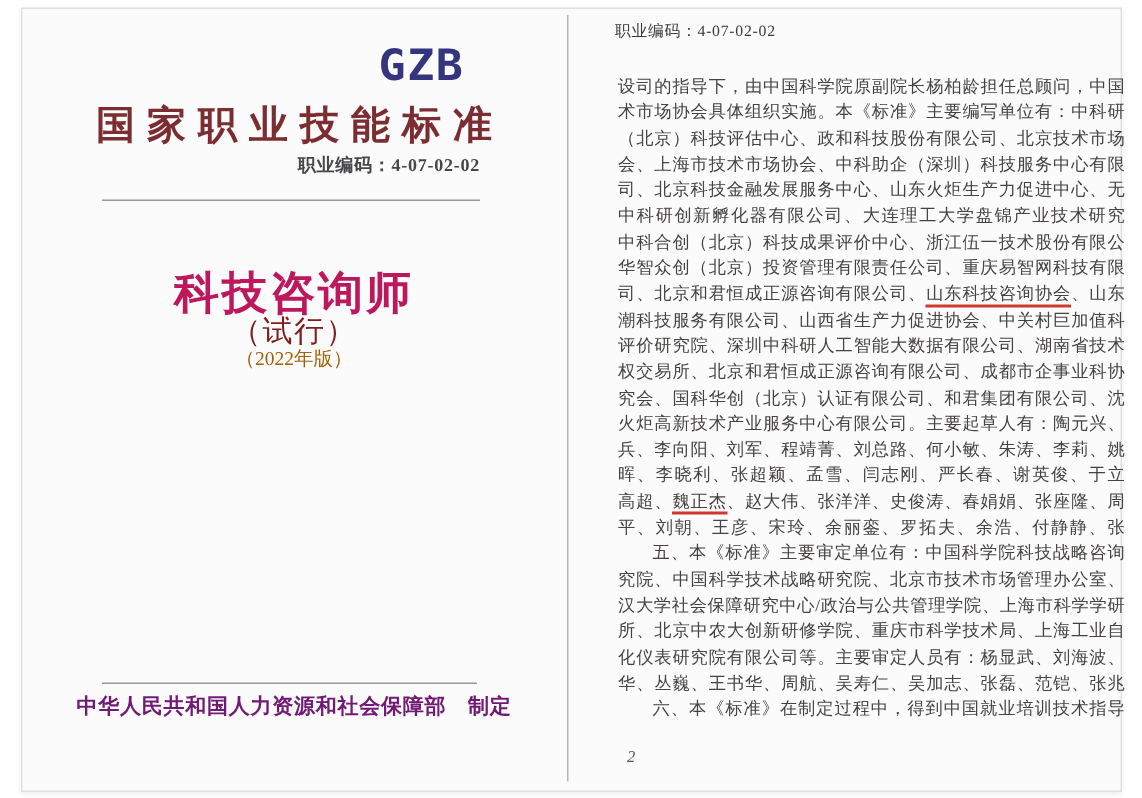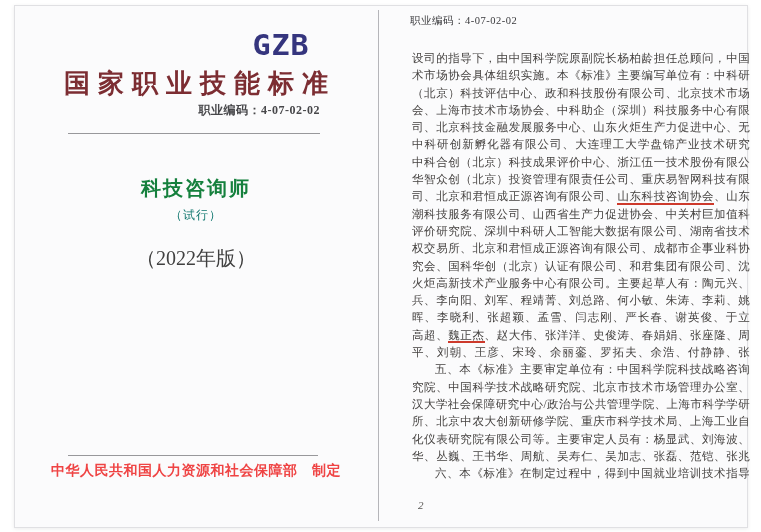--- a/index.html
+++ b/index.html
@@ -29,30 +29,30 @@
   }
   .code-left{
     position:absolute;left:140px;top:102px;width:180px;text-align:right;
     font-size:12px;font-weight:700;color:#47474a;letter-spacing:0.5px;
   }
   .rule{position:absolute;height:1px;background:#98989b;}
   .rule-top{left:68px;top:133px;width:252px;}
   .rule-bottom{left:68px;top:455px;width:250px;}
   .occ-title{
     position:absolute;left:40px;top:175px;width:312px;text-align:center;
-    font-family:"Liberation Sans",sans-serif;font-weight:700;font-size:20px;
-    letter-spacing:2px;color:#15803d;
+    font-family:"Liberation Sans",sans-serif;font-weight:700;font-size:30px;
+    letter-spacing:2px;color:#be185d;
   }
   .trial{
     position:absolute;left:40px;top:207px;width:312px;text-align:center;
-    font-size:12px;color:#0f766e;letter-spacing:1px;
+    font-size:20px;color:#7f1d1d;letter-spacing:1px;
   }
   .edition{
-    position:absolute;left:40px;top:245px;width:312px;text-align:center;
-    font-size:20px;color:#404040;
+    position:absolute;left:40px;top:230px;width:312px;text-align:center;
+    font-size:13px;color:#a16207;
   }
   .issuer{
     position:absolute;left:28px;top:462px;width:336px;text-align:center;
     font-size:14px;font-weight:700;letter-spacing:0.5px;
   }
   
   .code-right{
     position:absolute;left:410px;top:14px;font-size:10.5px;color:#39393c;
     letter-spacing:0.5px;
   }
@@ -80,21 +80,21 @@
 
   <div>
     <div class="gzb-logo" style="color: rgb(53, 53, 126);">GZB</div>
     <div class="std-title" style="color: rgb(124, 45, 50);">国家职业技能标准</div>
     <div class="code-left">职业编码：4-07-02-02</div>
     <div class="rule rule-top"></div>
     <div class="occ-title">科技咨询师</div>
     <div class="trial">（试行）</div>
     <div class="edition">（2022年版）</div>
     <div class="rule rule-bottom"></div>
-    <div class="issuer" style="color: #ef4444; text-align: center;">中华人民共和国人力资源和社会保障部　制定</div>
+    <div class="issuer" style="color: #701a75; text-align: center;">中华人民共和国人力资源和社会保障部　制定</div>
   </div>
 
   <div>
     <div class="code-right">职业编码：4-07-02-02</div>
     <div class="body-text">
         <div class="bl"><span>设司的指导下，由中国科学院原副院长杨柏龄担任总顾问，中国技</span></div>
         <div class="bl"><span>术市场协会具体组织实施。本《标准》主要编写单位有：中科研</span></div>
         <div class="bl"><span>（北京）科技评估中心、政和科技股份有限公司、北京技术市场协</span></div>
         <div class="bl"><span>会、上海市技术市场协会、中科助企（深圳）科技服务中心有限公</span></div>
         <div class="bl"><span>司、北京科技金融发展服务中心、山东火炬生产力促进中心、无锡</span></div>

